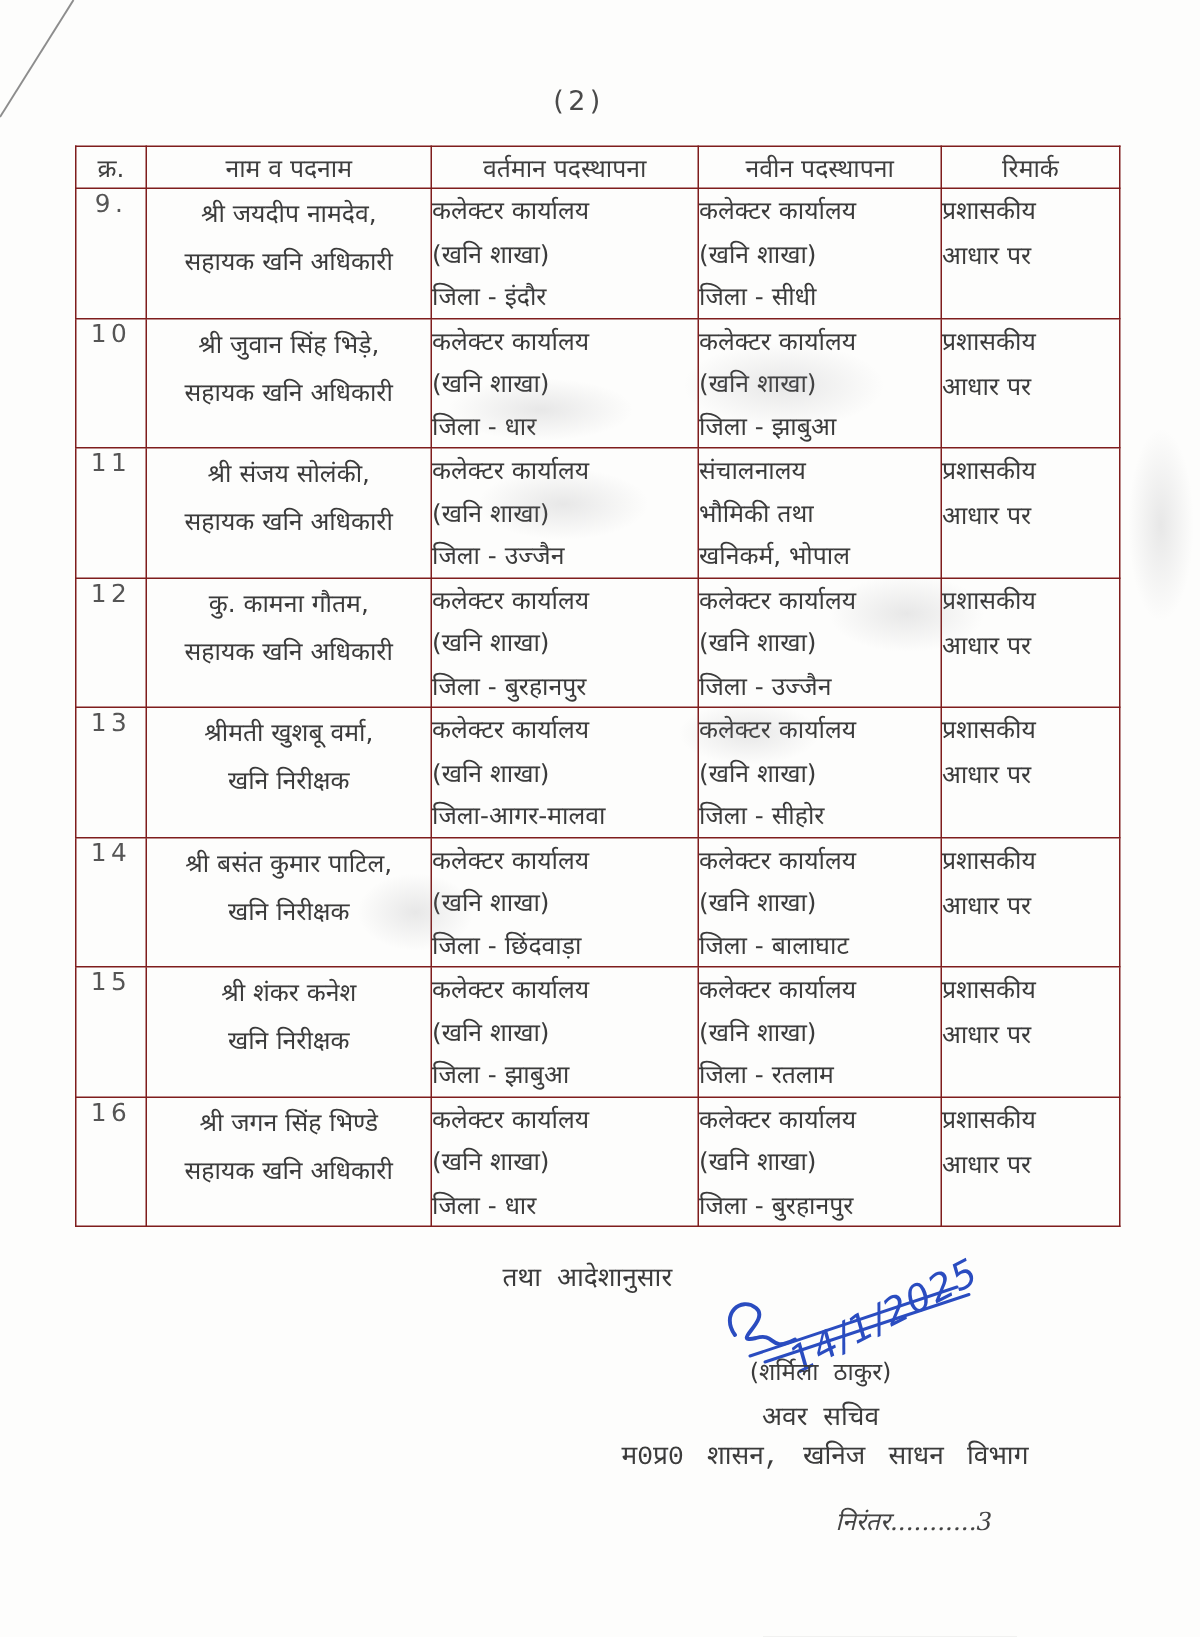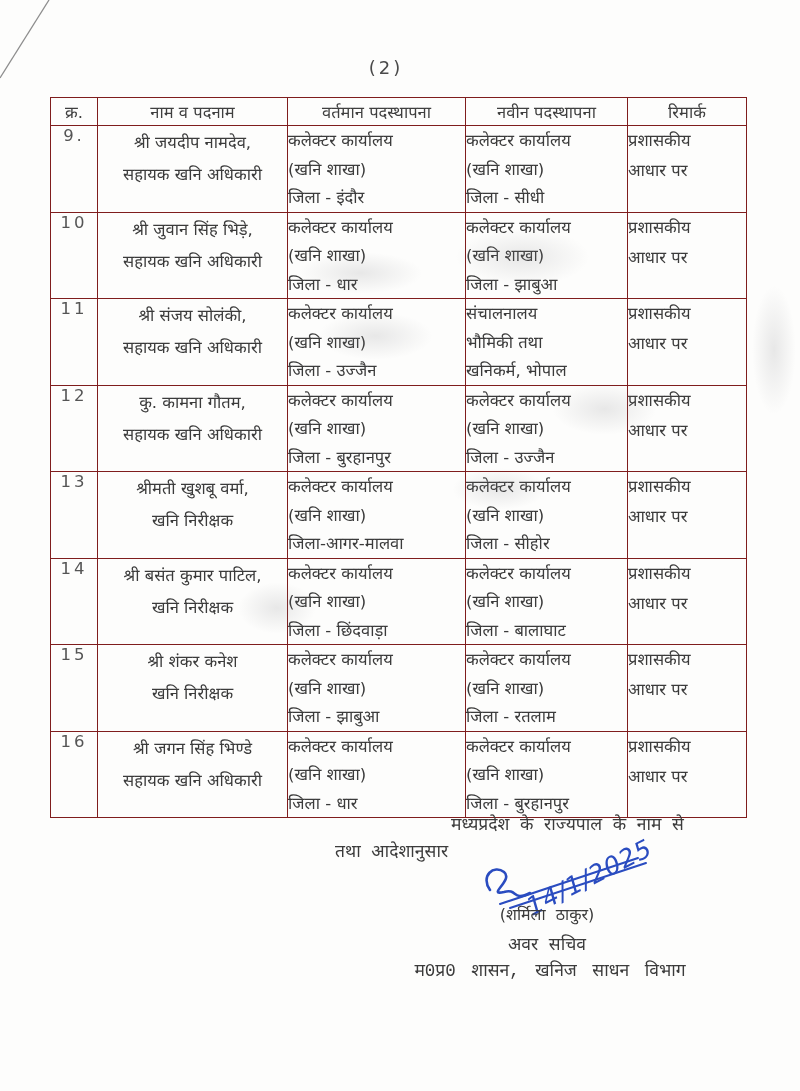--- a/index.html
+++ b/index.html
@@ -252,35 +252,35 @@
             <div class="line">जिला - बुरहानपुर</div>
           </td>
           <td class="c-rem">
             <div class="line">प्रशासकीय</div>
             <div class="line">आधार पर</div>
           </td>
         </tr>
       </tbody>
   </table>
 
-  <div class="f-line f1">मध्यप्रदेश के राज्यपाल के नाम से</div>
   <div class="f-line f2">तथा आदेशानुसार</div>
 
   <svg class="signature" width="245" height="90" viewBox="0 0 245 90">
     <g stroke="#2a4cc0" fill="none" stroke-linecap="round">
       <path d="M20,52 C10,38 24,26 34,34 C44,42 16,58 34,54 C48,50 42,64 60,55" stroke-width="2.6"></path>
       <path d="M30,66 L168,20" stroke-width="2"></path>
       <path d="M40,70 L176,25" stroke-width="2"></path>
     </g>
     <text transform="translate(62,78) rotate(-27)" font-size="25" fill="#2a4cc0" font-family="DejaVu Sans, sans-serif" font-style="italic" letter-spacing="1">14/1/2025</text>
   </svg>
 
   <div class="f-line f-name">(शर्मिला ठाकुर)</div>
   <div class="f-line f-title">अवर सचिव</div>
   <div class="f-line f-org">म0प्र0 शासन, खनिज साधन विभाग</div>
+  <div class="f-line f-cont">निरंतर...........3</div>
 
   <div class="blot" style="left:455px;top:228px;width:135px;height:58px;"></div>
   <div class="blot" style="left:298px;top:252px;width:125px;height:42px;"></div>
   <div class="blot" style="left:318px;top:312px;width:115px;height:48px;"></div>
   <div class="blot" style="left:552px;top:383px;width:105px;height:52px;"></div>
   <div class="blot" style="left:752px;top:285px;width:44px;height:130px;"></div>
   <div class="blot" style="left:238px;top:582px;width:78px;height:52px;"></div>
   <div class="blot" style="left:452px;top:468px;width:95px;height:42px;"></div>
 
 </div>

